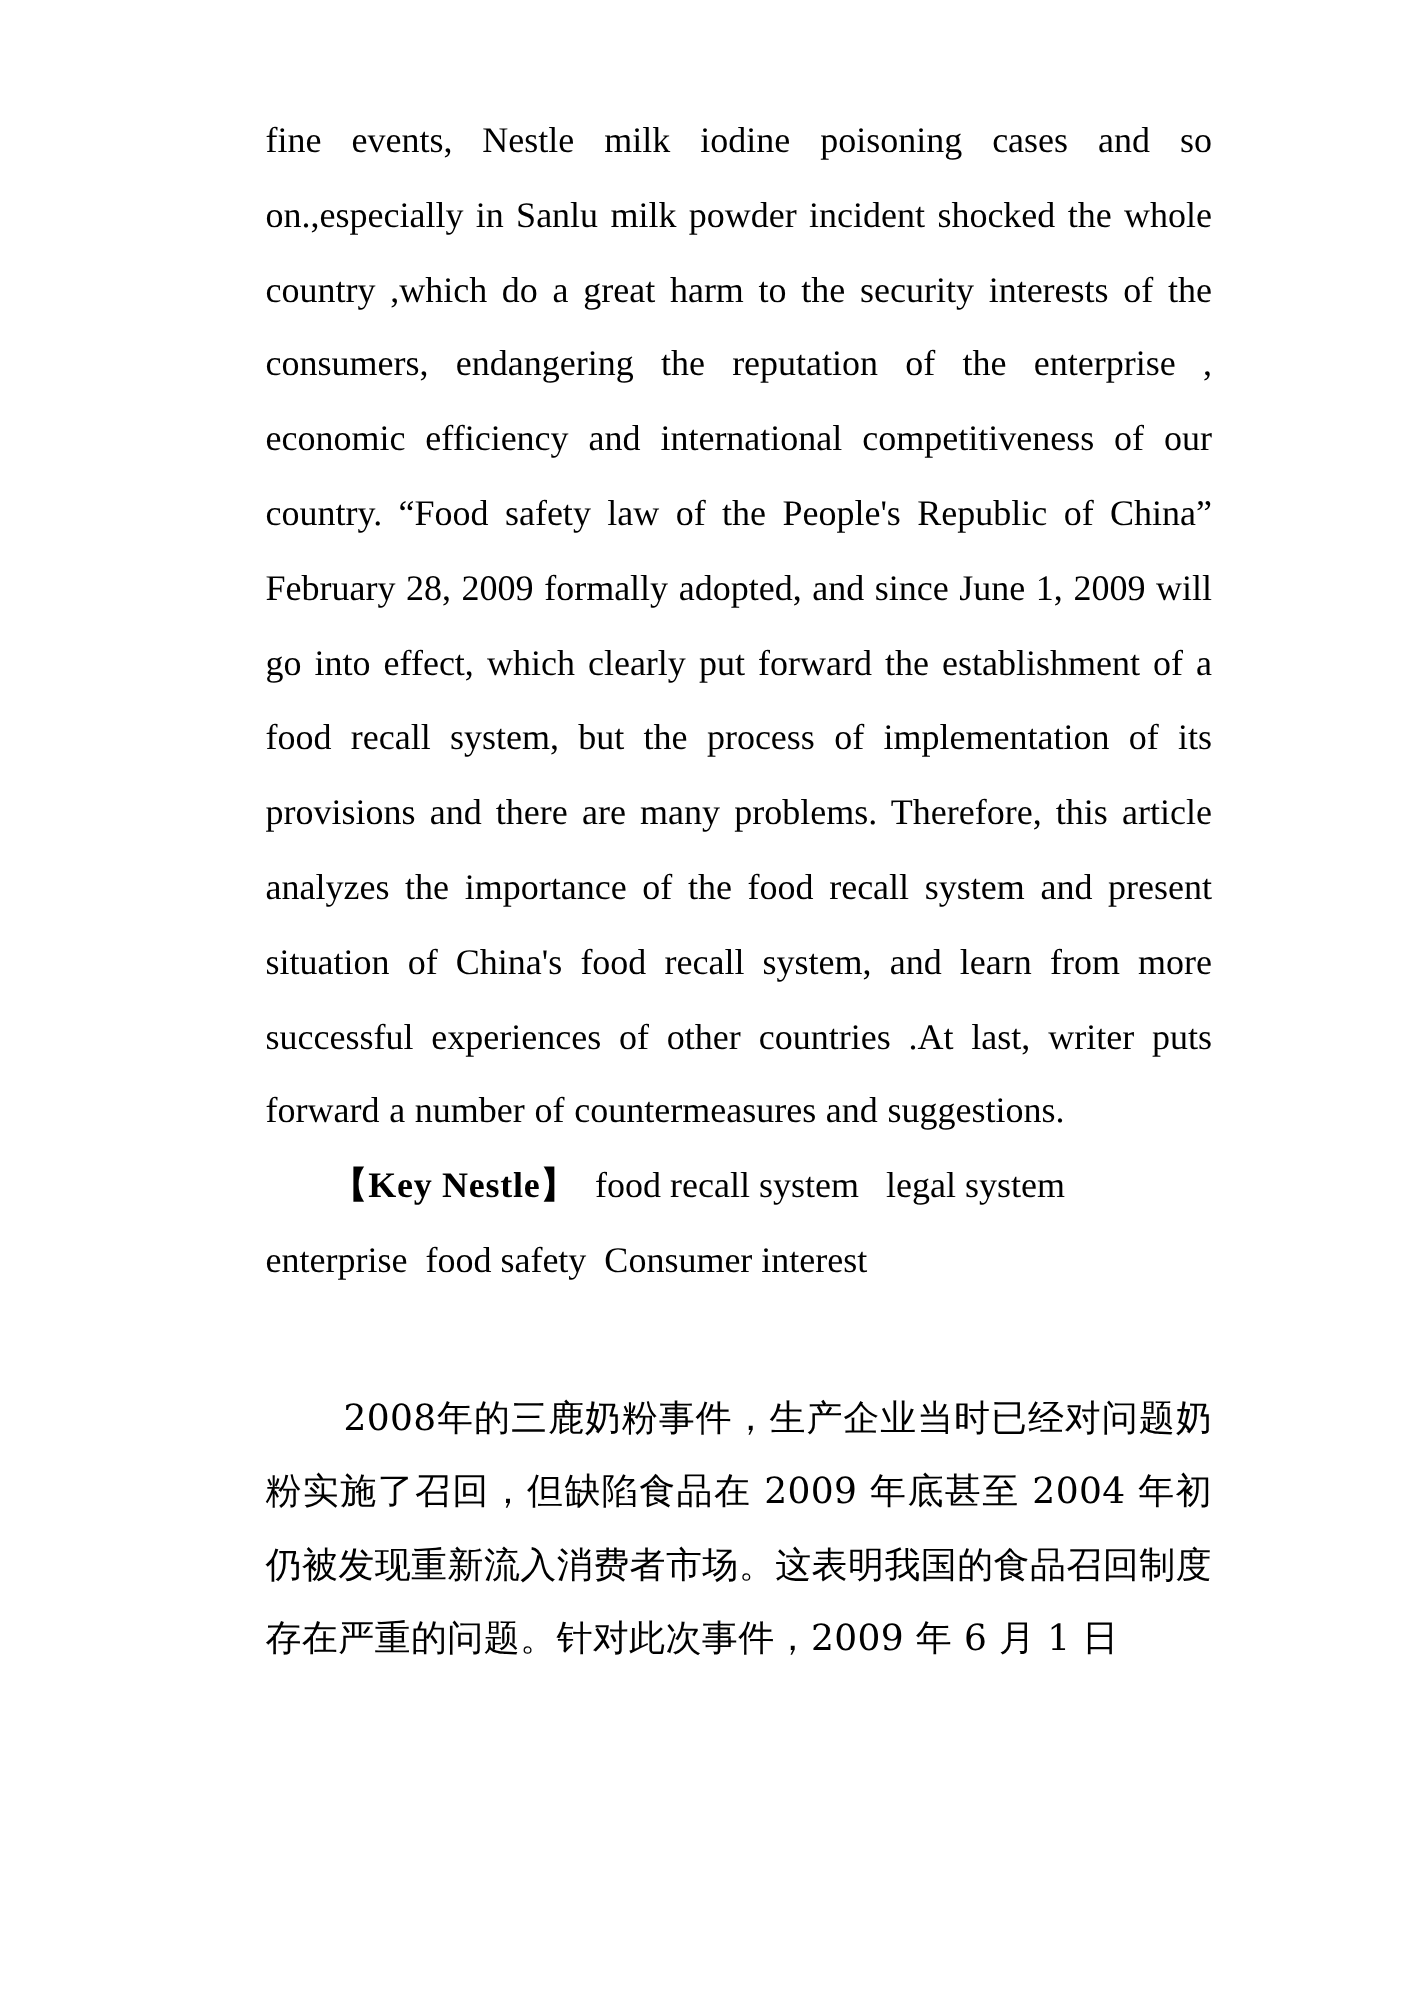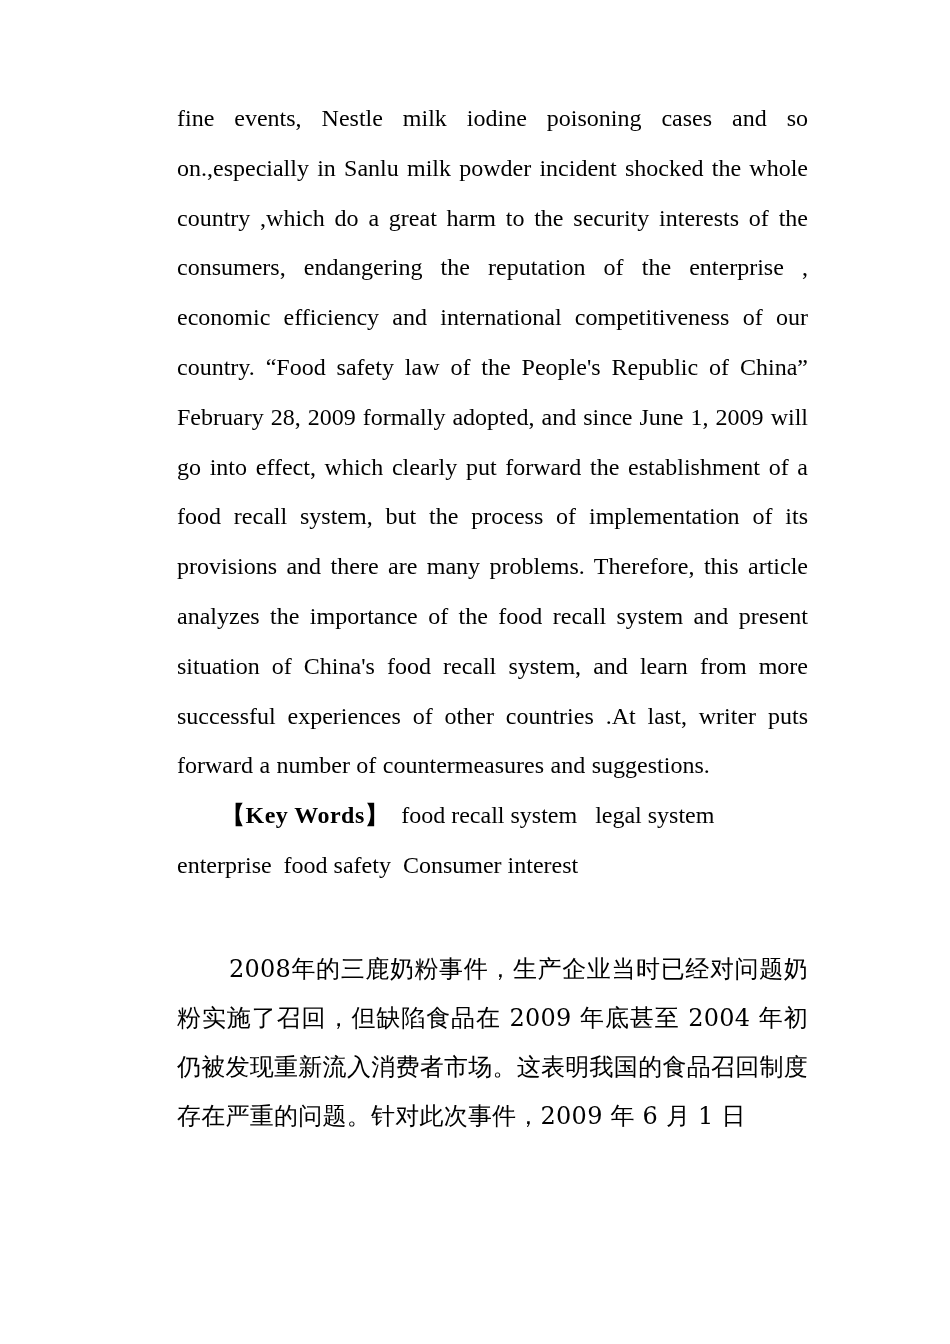--- a/index.html
+++ b/index.html
@@ -23,21 +23,21 @@
 
   
   .abstract {
     font-family: "Liberation Serif", "DejaVu Serif", serif;
     font-size: 24px;
     line-height: 49.8px;
     color: #000000;
     text-align: justify;
     text-justify: inter-word;
     margin: 0;
-    padding-top: 94px;
+    padding-top: 70px;
     word-spacing: 0.02em;
   }
 
   
   .keywords {
     font-family: "Liberation Serif", "DejaVu Serif", serif;
     font-size: 24px;
     line-height: 49.8px;
     color: #000000;
     text-align: left;
@@ -69,20 +69,20 @@
   }
 </style>
 </head>
 <body>
 
 <div class="page">
   <div class="content">
 
     <p class="abstract">fine events, Nestle milk iodine poisoning cases and so on.,especially in Sanlu milk powder incident shocked the whole country ,which do a great harm to the security interests of the consumers, endangering the reputation of the enterprise , economic efficiency and international competitiveness of our country. “Food safety law of the People's Republic of China” February 28, 2009 formally adopted, and since June 1, 2009 will go into effect, which clearly put forward the establishment of a food recall system, but the process of implementation of its provisions and there are many problems. Therefore, this article analyzes the importance of the food recall system and present situation of China's food recall system, and learn from more successful experiences of other countries .At last, writer puts forward a number of countermeasures and suggestions.</p>
 
-    <p class="keywords"><span class="kw-label">【Key Words】</span><span>  food recall system   legal system enterprise  food safety  Consumer interest</span></p>
+    <p class="keywords"><span class="kw-label">【Key Nestle】</span><span>  food recall system   legal system enterprise  food safety  Consumer interest</span></p>
 
     <div class="section-gap"></div>
 
     <p class="chinese">2008年的三鹿奶粉事件，生产企业当时已经对问题奶粉实施了召回，但缺陷食品在 2009 年底甚至 2004 年初仍被发现重新流入消费者市场。这表明我国的食品召回制度存在严重的问题。针对此次事件，2009 年 6 月 1 日</p>
 
   </div>
 </div>
 
 </body></html>

